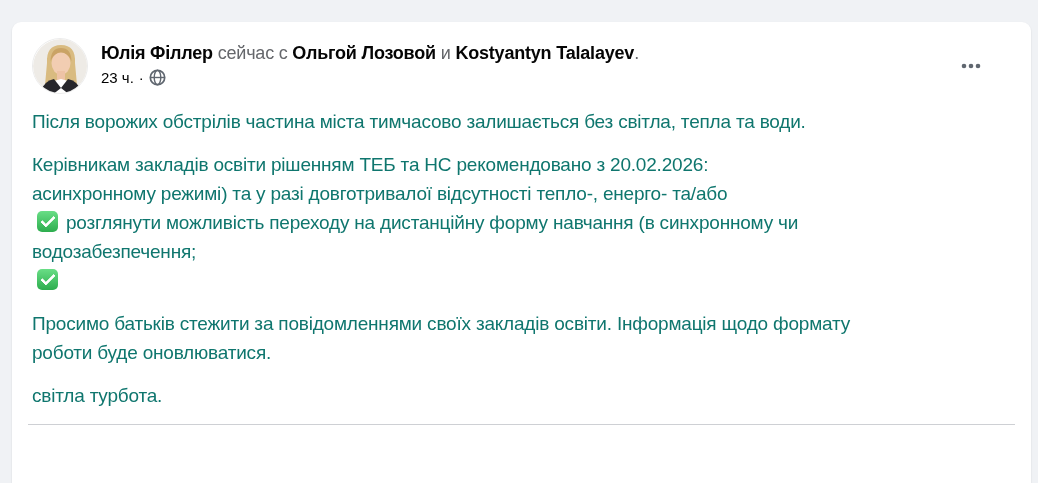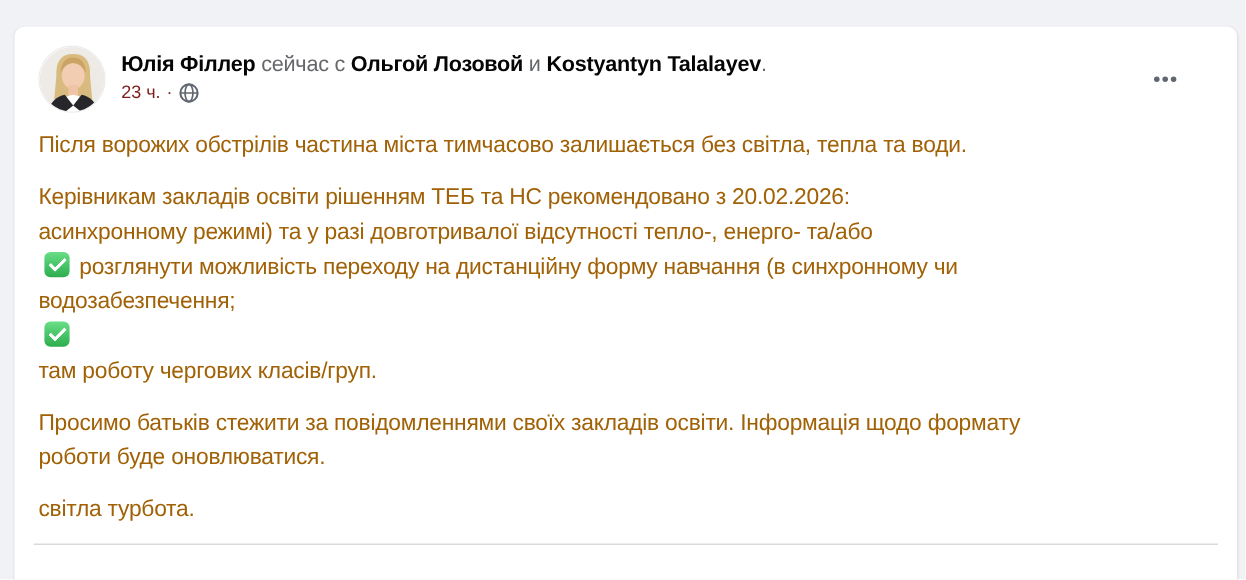--- a/index.html
+++ b/index.html
@@ -54,21 +54,21 @@
     letter-spacing: -0.2px;
   }
   .title-line .bold { font-weight: 700; cursor: pointer; }
   .title-line .gray { color: #65676b; font-weight: 400; }
   .meta-line {
     display: flex;
     align-items: center;
     gap: 5px;
     margin-top: 4px;
     font-size: 15px;
-    color: #7f1d1d;
+    color: #000000;
   }
   .meta-line .timestamp { cursor: pointer; }
   .globe { display: inline-flex; align-items: center; }
 
   .menu-btn {
     width: 36px;
     height: 36px;
     border-radius: 50%;
     display: flex;
     align-items: center;
@@ -77,21 +77,21 @@
     flex: none;
     margin-top: 10px;
     margin-right: 26px;
   }
 
   
   .post-body {
     padding: 13px 16px 0 20px;
     font-size: 19px;
     line-height: 29px;
-    color: #a16207;
+    color: #0f766e;
     letter-spacing: -0.2px;
   }
   .paragraph { margin-bottom: 14px; }
   .line { white-space: nowrap; }
   .line.with-check { padding-left: 5px; }
 
   .check-icon {
     display: inline-block;
     width: 21px;
     height: 21px;
@@ -180,21 +180,20 @@
     <div class="post-body" id="post-body">
         <div class="paragraph">
           <div class="line"><span>Після ворожих обстрілів частина міста тимчасово залишається без світла, тепла та води.</span></div>
         </div>
         <div class="paragraph">
           <div class="line"><span>Керівникам закладів освіти рішенням ТЕБ та НС рекомендовано з 20.02.2026:</span></div>
           <div class="line"><span>асинхронному режимі) та у разі довготривалої відсутності тепло-, енерго- та/або</span></div>
           <div class="line with-check"><span class="check-icon"></span><span>розглянути можливість переходу на дистанційну форму навчання (в синхронному чи</span></div>
           <div class="line"><span>водозабезпечення;</span></div>
           <div class="line with-check"><span class="check-icon"></span></div>
-          <div class="line"><span>там роботу чергових класів/груп.</span></div>
         </div>
         <div class="paragraph">
           <div class="line"><span>Просимо батьків стежити за повідомленнями своїх закладів освіти. Інформація щодо формату</span></div>
           <div class="line"><span>роботи буде оновлюватися.</span></div>
         </div>
         <div class="paragraph">
           <div class="line"><span>світла турбота.</span></div>
         </div>
       </div>
 

